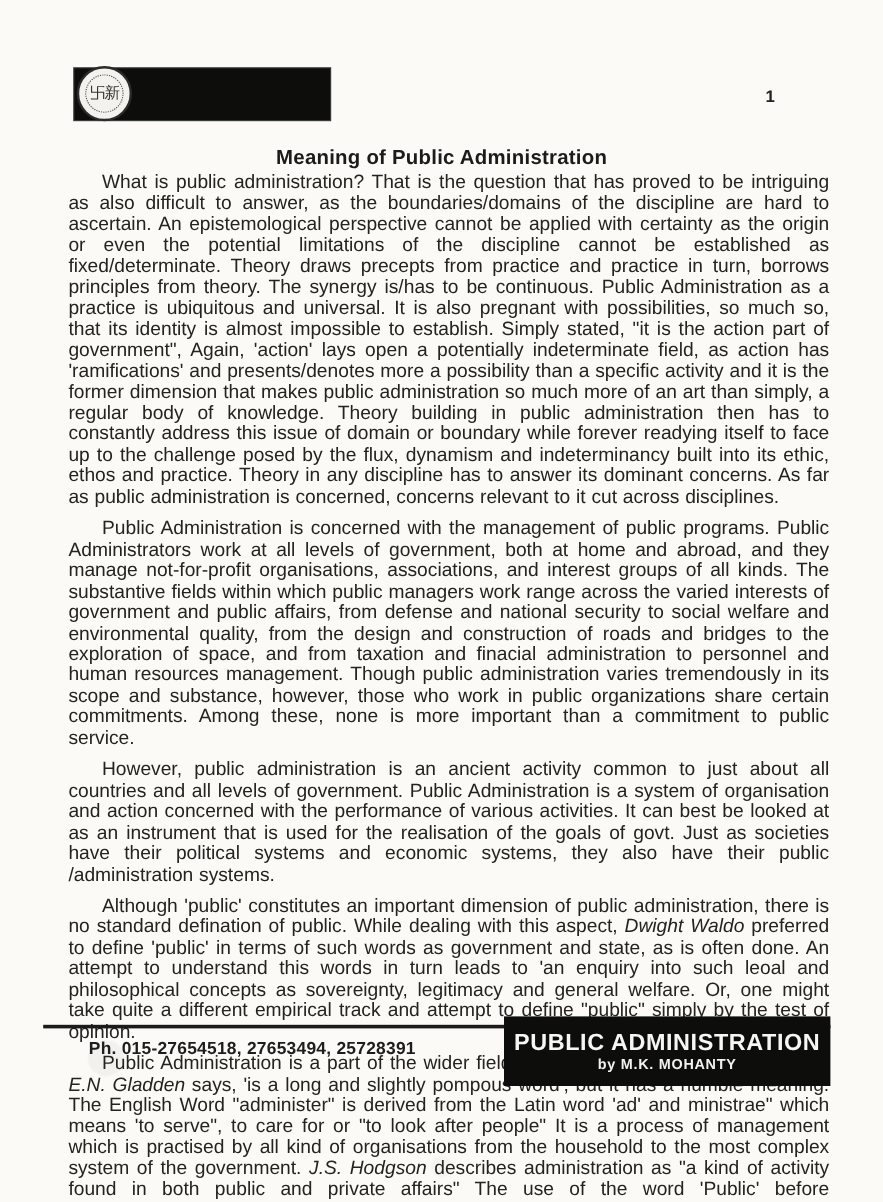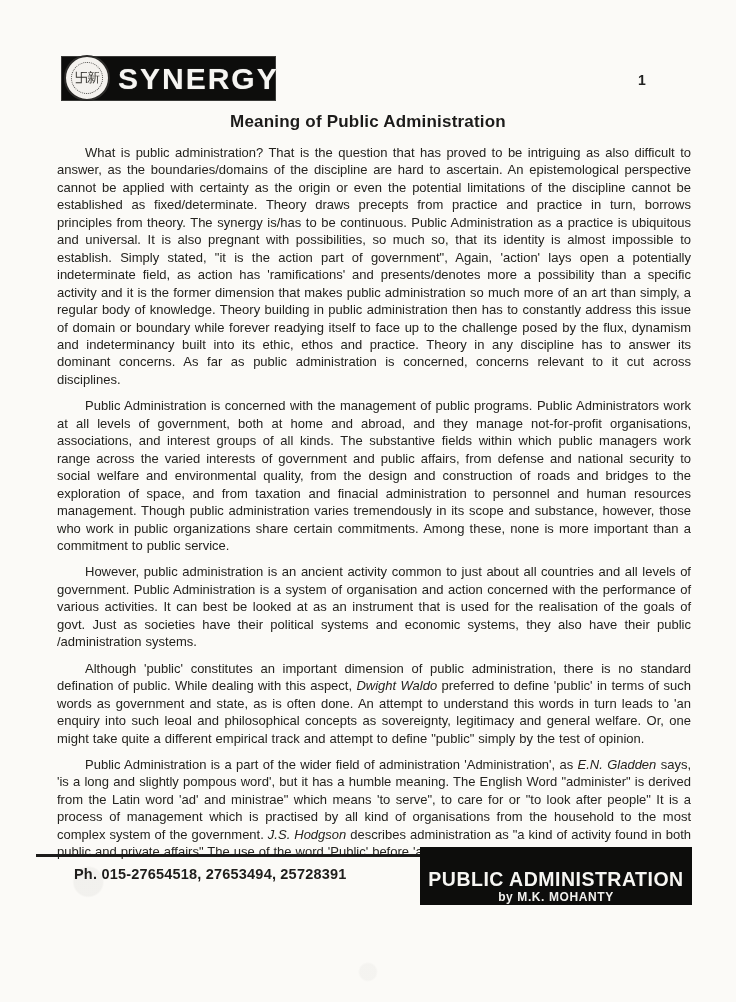--- a/index.html
+++ b/index.html
@@ -54,32 +54,32 @@
     font-size:13px;color:#35342f;
     letter-spacing:-1px;
     font-family:"DejaVu Sans", sans-serif;
   }
   .page-number{
     position:absolute;left:638px;top:72px;
     font-size:14px;font-weight:bold;color:#222;
   }
   
   .title{
-    position:absolute;left:0;top:112px;width:736px;
+    position:absolute;left:0;top:122px;width:736px;
     margin:0;text-align:center;
     font-size:17px;font-weight:bold;color:#1c1b1a;
     letter-spacing:0.2px;
   }
   
   .body-text{
     position:absolute;left:57px;top:144px;width:634px;
   }
   .body-text p{
     margin:0 0 9px 0;
-    font-size:13px;
+    font-size:16px;
     line-height:17.45px;
     text-align:justify;
     text-indent:28px;
     color:#24231f;
     word-spacing:0.4px;
   }
   .body-text p i{}
   
   .footer-rule{
     position:absolute;left:36px;top:854px;
@@ -87,39 +87,38 @@
   }
   .footer-phone{
     position:absolute;left:74px;top:866px;
     font-size:14.5px;font-weight:bold;color:#1e1d1b;
     letter-spacing:0.2px;
   }
   .book-box{
     position:absolute;left:420px;top:847px;
     width:272px;height:58px;
     background:#0d0d0c;
-    display:flex;flex-direction:column;align-items:center;justify-content:flex-end;
+    display:flex;flex-direction:column;align-items:center;justify-content:center;
   }
   .book-title{
     color:#f7f6f3;font-weight:bold;font-size:19.5px;
     letter-spacing:0.5px;line-height:22px;
   }
   .book-author{
     color:#f2f1ee;font-weight:bold;font-size:12px;
     letter-spacing:0.6px;line-height:15px;
   }
 </style>
 </head>
 <body>
 
 <div class="page">
 
   <div class="logo-box">
     <span class="seal"></span>
-    <span class="brand">SYNERGY</span>
   </div>
 
   <div class="page-number">1</div>
 
   <h1 class="title">Meaning of Public Administration</h1>
 
   <div class="body-text" id="paragraphs">
       <p><span>What is public administration? That is the question that has proved to be intriguing as also difficult to answer, as the boundaries/domains of the discipline are hard to ascertain. An epistemological perspective cannot be applied with certainty as the origin or even the potential limitations of the discipline cannot be established as fixed/determinate. Theory draws precepts from practice and practice in turn, borrows principles from theory. The synergy is/has to be continuous. Public Administration as a practice is ubiquitous and universal. It is also pregnant with possibilities, so much so, that its identity is almost impossible to establish. Simply stated, "it is the action part of government", Again, 'action' lays open a potentially indeterminate field, as action has 'ramifications' and presents/denotes more a possibility than a specific activity and it is the former dimension that makes public administration so much more of an art than simply, a regular body of knowledge. Theory building in public administration then has to constantly address this issue of domain or boundary while forever readying itself to face up to the challenge posed by the flux, dynamism and indeterminancy built into its ethic, ethos and practice. Theory in any discipline has to answer its dominant concerns. As far as public administration is concerned, concerns relevant to it cut across disciplines.</span></p>
       <p><span>Public Administration is concerned with the management of public programs. Public Administrators work at all levels of government, both at home and abroad, and they manage not-for-profit organisations, associations, and interest groups of all kinds. The substantive fields within which public managers work range across the varied interests of government and public affairs, from defense and national security to social welfare and environmental quality, from the design and construction of roads and bridges to the exploration of space, and from taxation and finacial administration to personnel and human resources management. Though public administration varies tremendously in its scope and substance, however, those who work in public organizations share certain commitments. Among these, none is more important than a commitment to public service.</span></p>
       <p><span>However, public administration is an ancient activity common to just about all countries and all levels of government. Public Administration is a system of organisation and action concerned with the performance of various activities. It can best be looked at as an instrument that is used for the realisation of the goals of govt. Just as societies have their political systems and economic systems, they also have their public /administration systems.</span></p>

